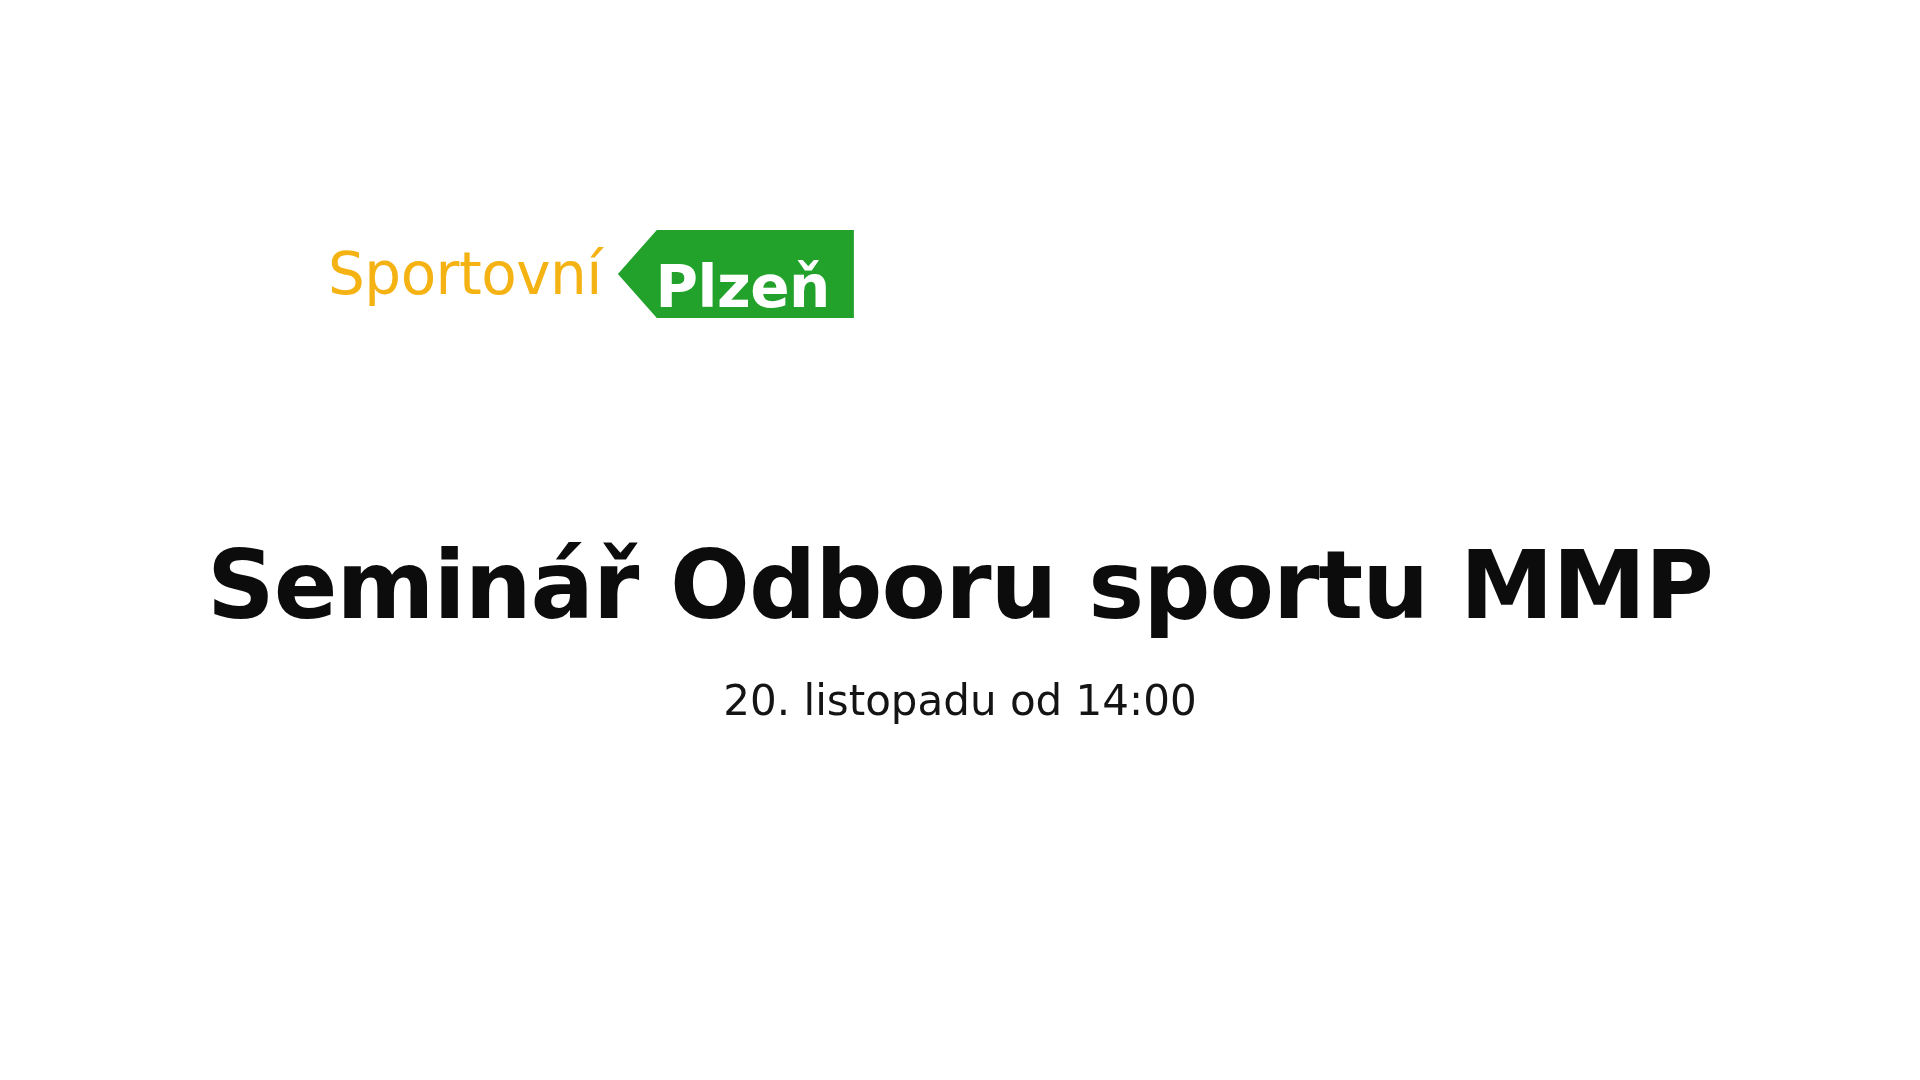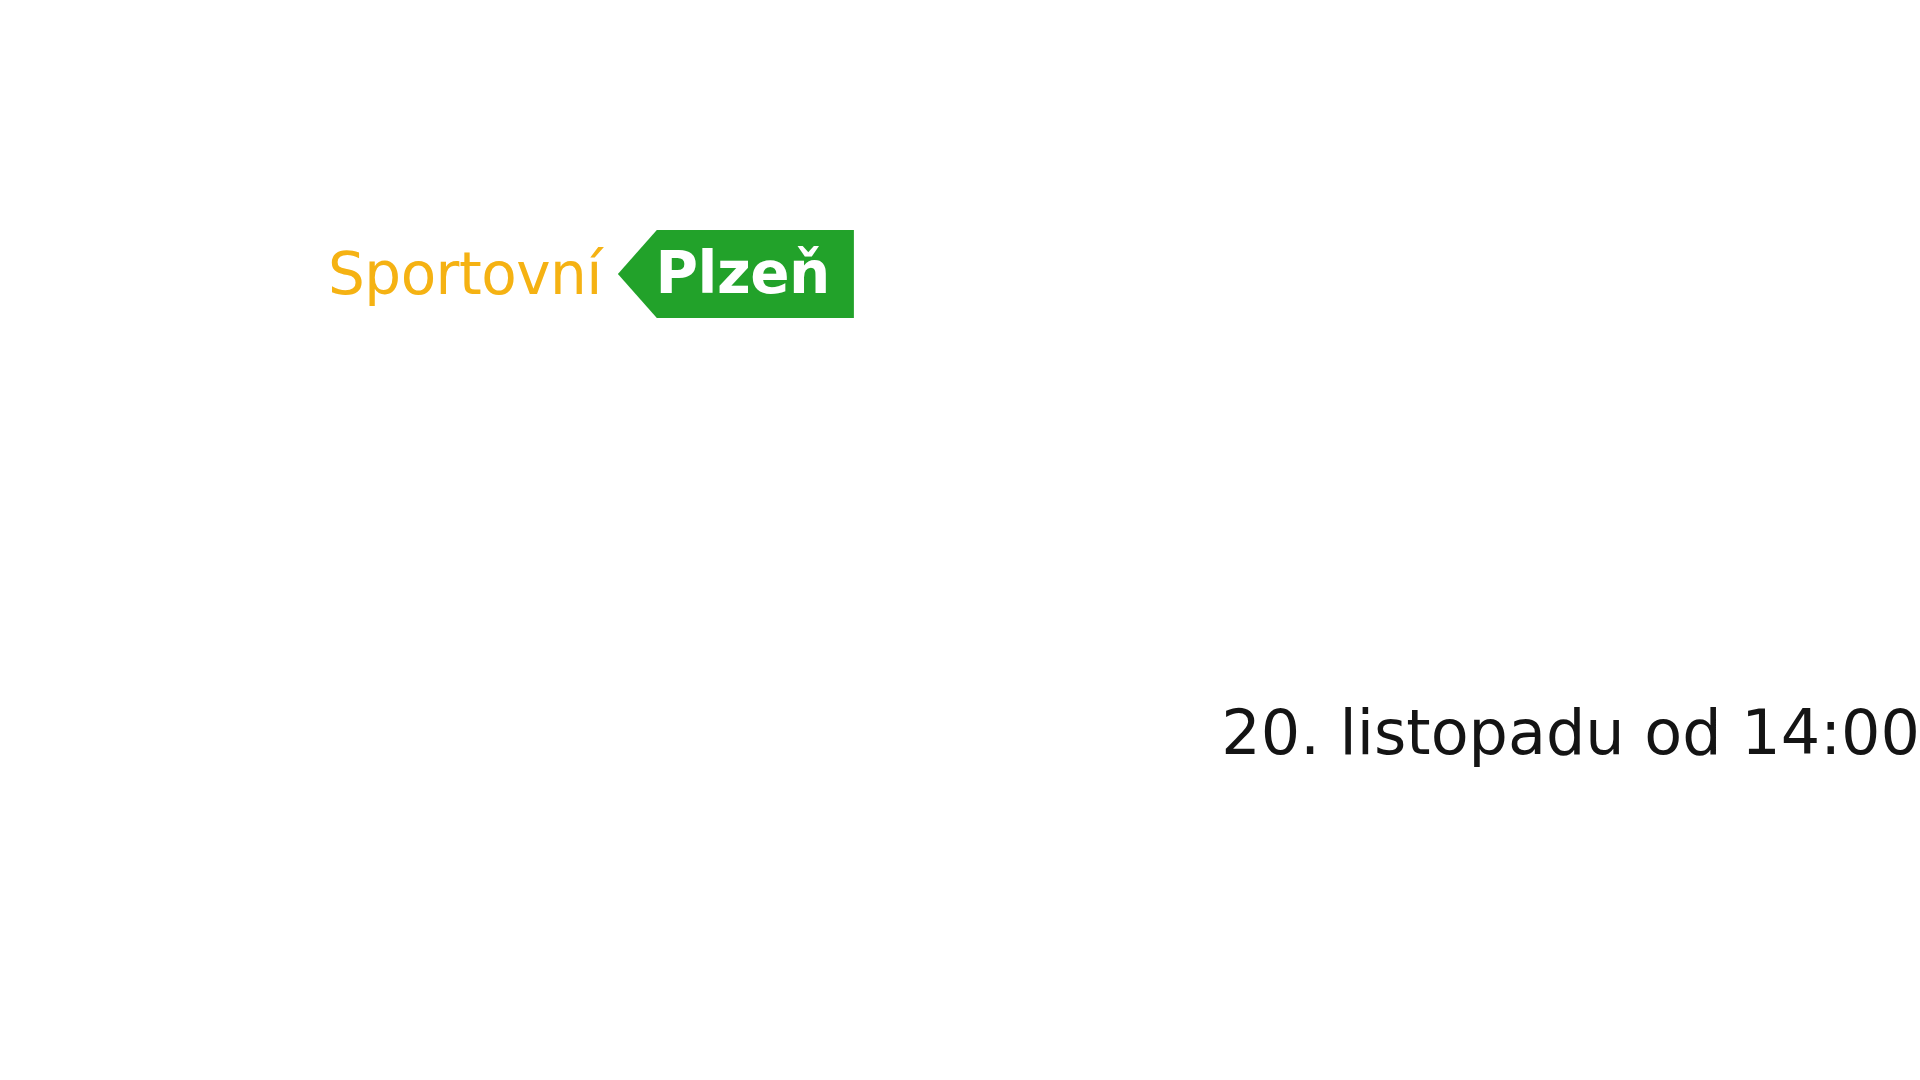--- a/index.html
+++ b/index.html
@@ -40,21 +40,21 @@
     color: #F5B213;
     white-space: nowrap;
     display: block;
     padding-right: 16px;
   }
   .logo-badge {
     position: relative;
     height: 88px;
     width: 236px;
     display: flex;
-    align-items: center;
+    align-items: flex-end;
     justify-content: flex-end;
   }
   .logo-badge-shape {
     position: absolute;
     inset: 0;
     background: #22A22A;
     -webkit-clip-path: polygon(16.5% 0%, 100% 0%, 100% 100%, 16.5% 100%, 0% 50%);
     clip-path: polygon(16.5% 0%, 100% 0%, 100% 100%, 16.5% 100%, 0% 50%);
   }
   .logo-badge-text {
@@ -83,39 +83,40 @@
     line-height: 1.08;
     letter-spacing: -1px;
     color: #0c0c0c;
     white-space: nowrap;
   }
   .subline {
     position: absolute;
     left: 0;
     right: 0;
     top: 635px;
-    text-align: right;
+    text-align: center;
     font-family: "DejaVu Sans", "Liberation Sans", sans-serif;
     font-weight: normal;
-    font-size: 62px;
+    font-size: 42px;
     line-height: 1.15;
     letter-spacing: 0px;
     color: #141414;
     white-space: nowrap;
   }
 </style>
 </head>
 <body>
 
 <div class="slide">
 
   <div class="logo">
     <span class="logo-word">Sportovní</span>
     <span class="logo-badge">
       <span class="logo-badge-shape"></span>
       <span class="logo-badge-text">Plzeň</span>
     </span>
   </div>
 
+  <h1 class="headline">Seminář Odboru sportu MMP</h1>
 
   <p class="subline">20. listopadu od 14:00</p>
 
 </div>
 
 </body></html>

